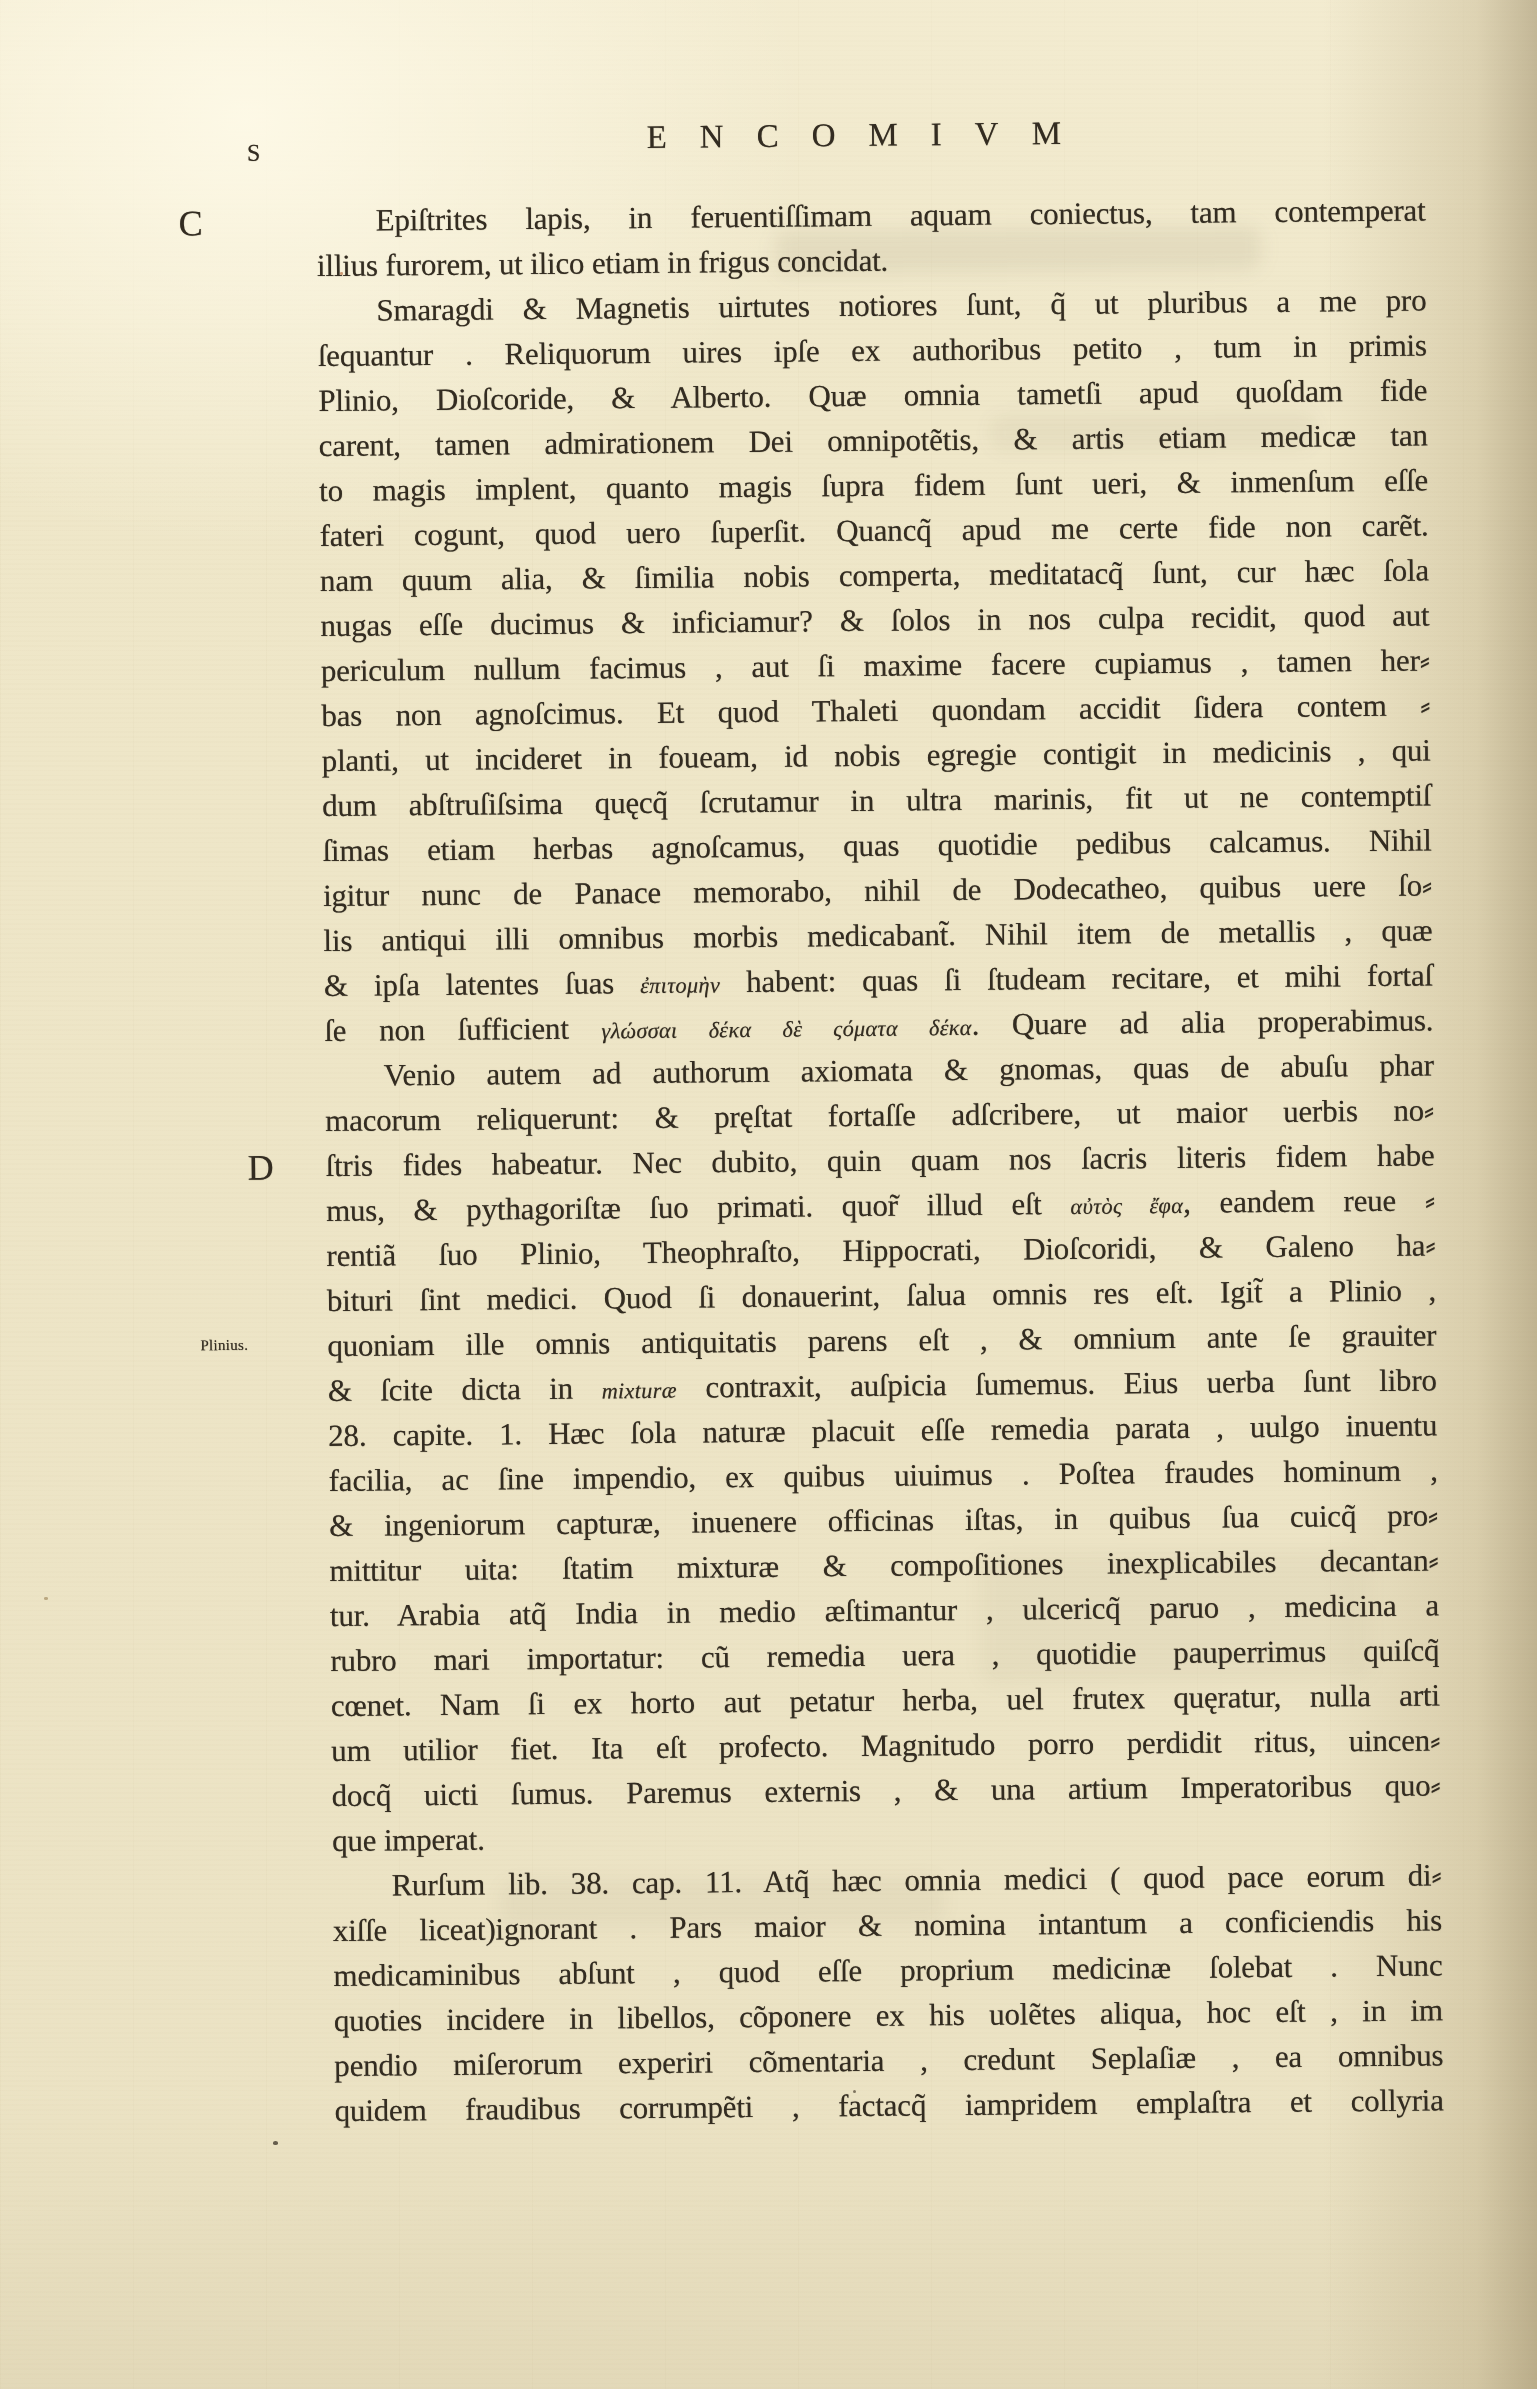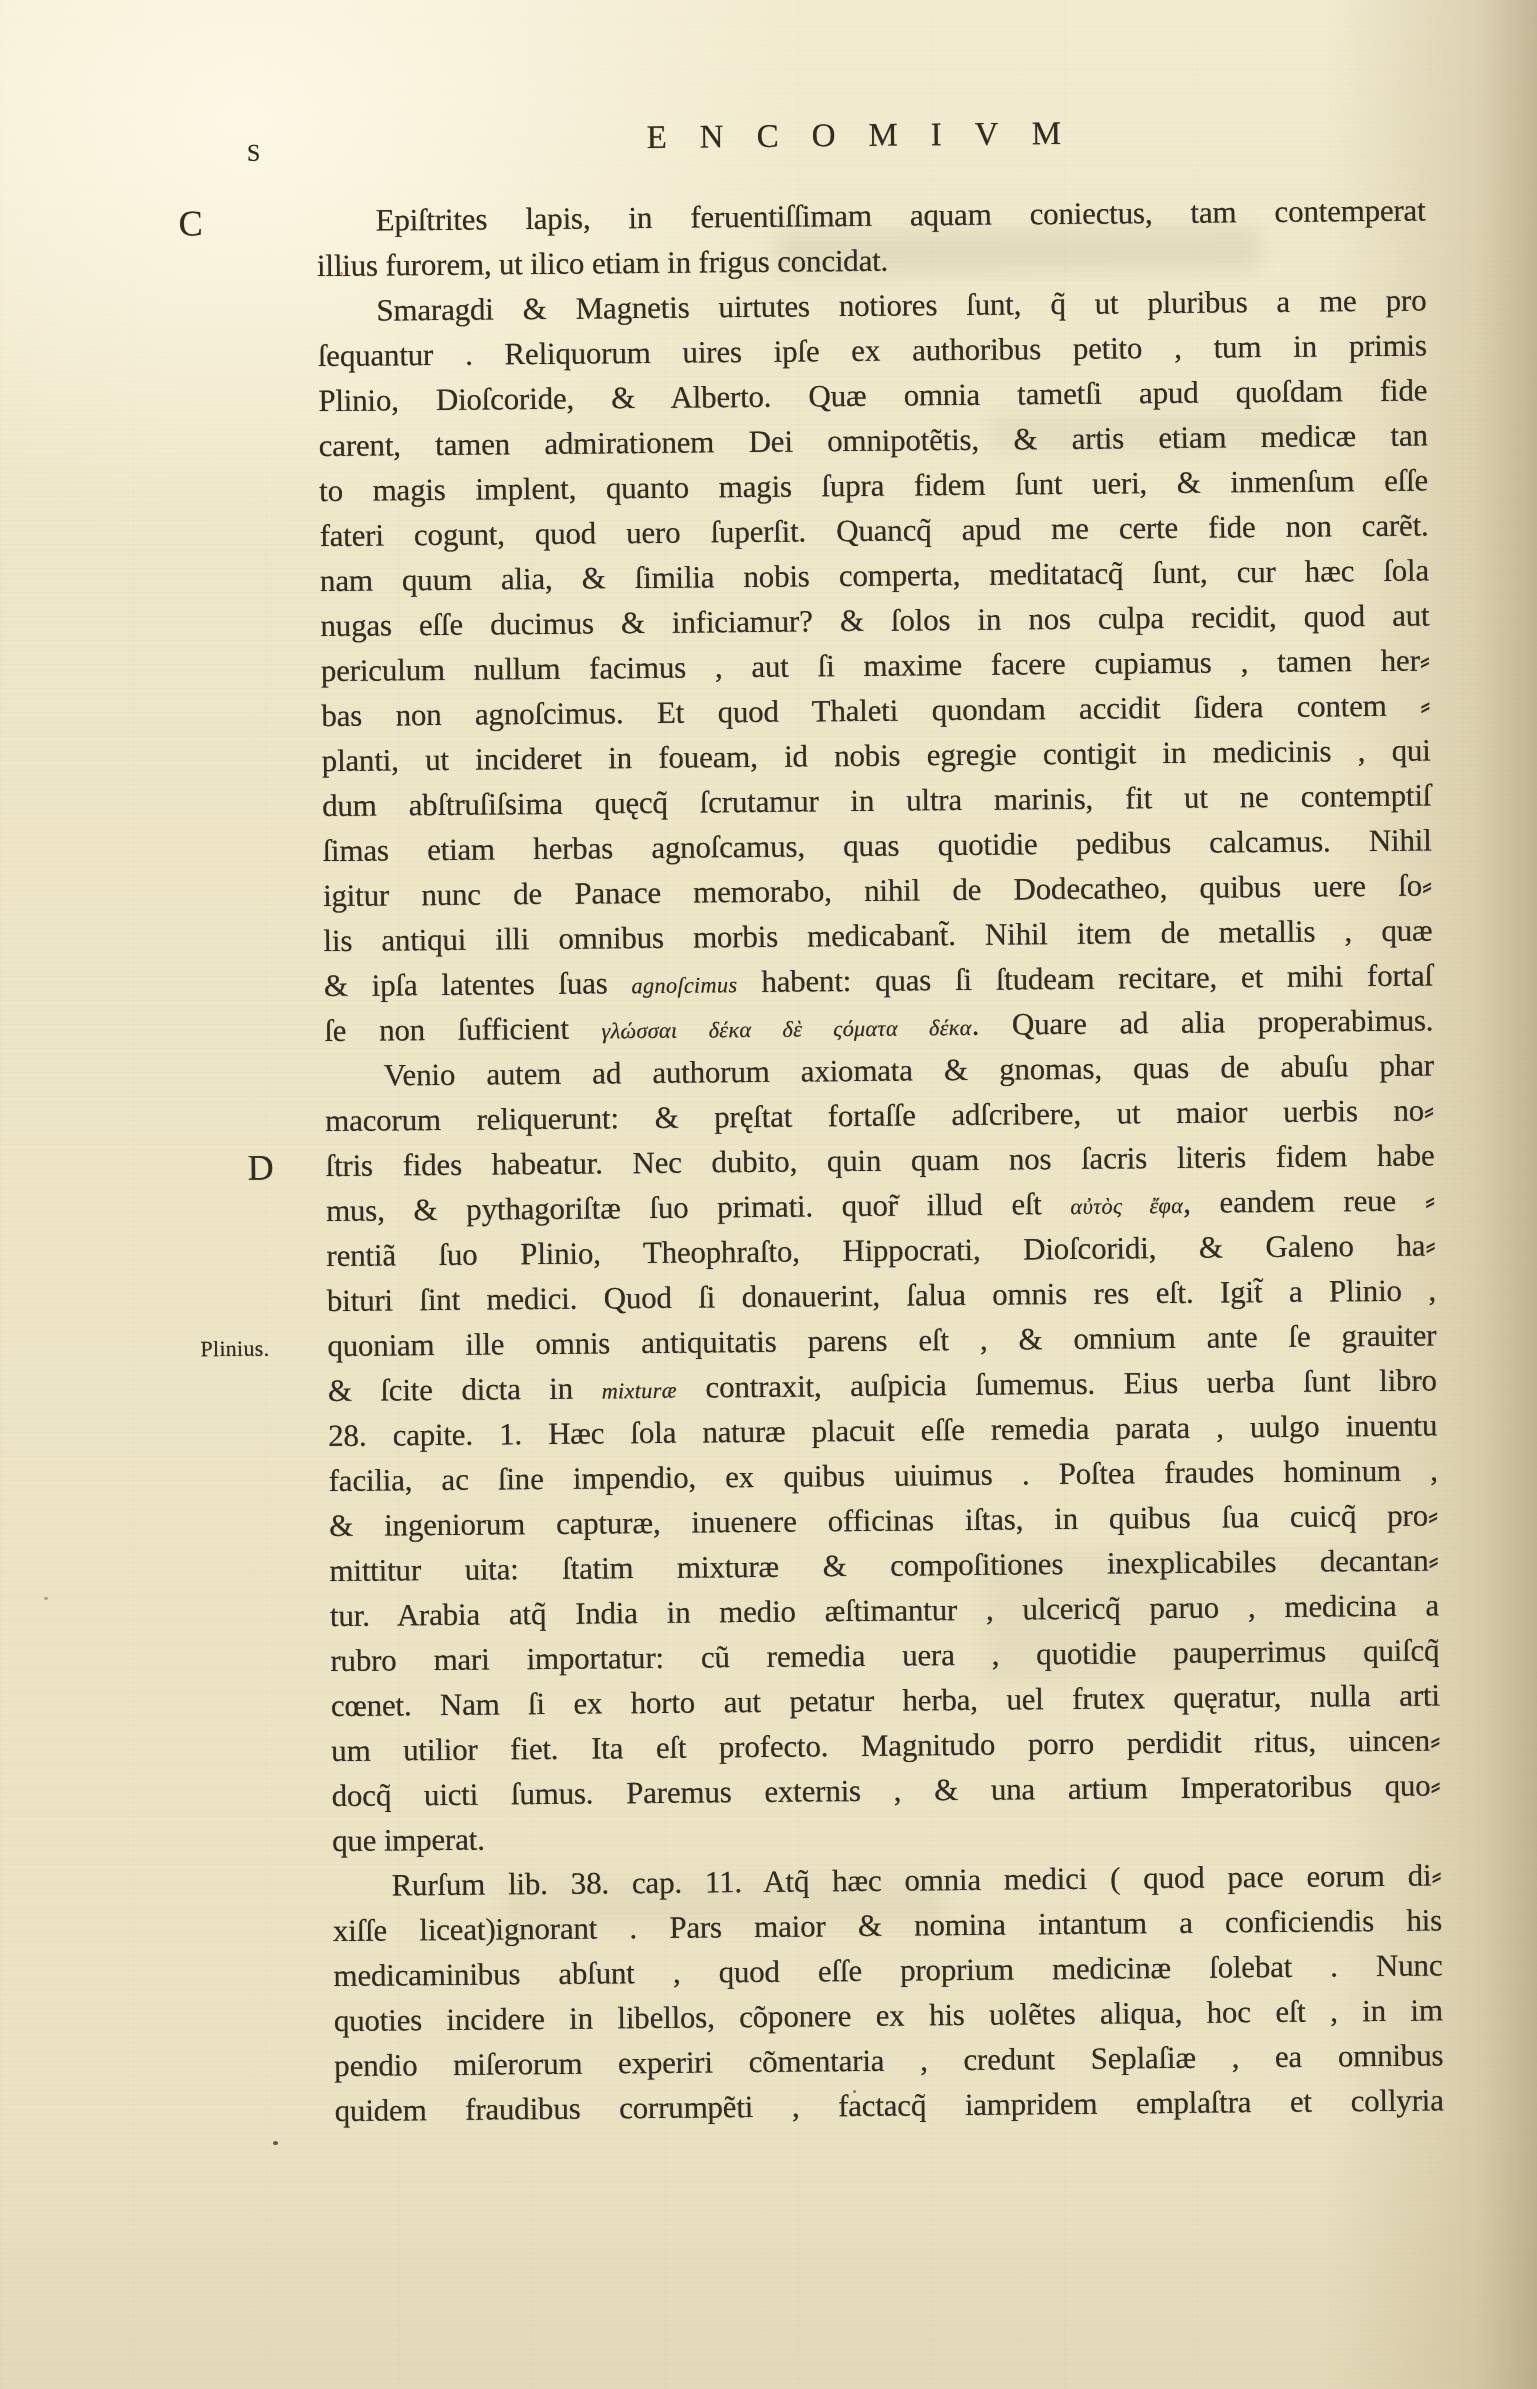--- a/index.html
+++ b/index.html
@@ -40,21 +40,21 @@
     letter-spacing:-0.2px;
     text-align:justify;
     -moz-text-align-last:justify;
     text-align-last:justify;
     white-space:normal;
   }
   .line.short{text-align-last:left;-moz-text-align-last:left;}
   .line.indent{padding-left:59px;}
   .margin{position:absolute;line-height:1;}
   .margin.cap{left:-78px;top:6.4px;font-size:36px;}
-  .margin.note{left:-127px;top:13.8px;font-size:22px;letter-spacing:0.3px;}
+  .margin.note{left:-127px;top:13.8px;font-size:15px;letter-spacing:0.3px;}
   .line.indent .margin.cap{left:-138px;}
   .greek{font-size:0.72em;font-style:italic;letter-spacing:0.3px;}
   .ghost{position:absolute;background:rgba(118,106,74,0.10);filter:blur(8.5px);border-radius:15px;}
   .speck{position:absolute;border-radius:50%;}
 </style>
 </head>
 <body>
 
 <div class="page">
   <div class="content ink">
@@ -80,21 +80,21 @@
         <div class="line"><span>fateri cogunt, quod uero ſuperſit. Quancq̃ apud me certe fide non carẽt.</span></div>
         <div class="line"><span>nam quum alia, &amp; ſimilia nobis comperta, meditatacq̃ ſunt, cur hæc ſola</span></div>
         <div class="line"><span>nugas eſſe ducimus &amp; inficiamur? &amp; ſolos in nos culpa recidit, quod aut</span></div>
         <div class="line"><span>periculum nullum facimus , aut ſi maxime facere cupiamus , tamen her⸗</span></div>
         <div class="line"><span>bas non agnoſcimus. Et quod Thaleti quondam accidit ſidera contem ⸗</span></div>
         <div class="line"><span>planti, ut incideret in foueam, id nobis egregie contigit in medicinis , qui</span></div>
         <div class="line"><span>dum abſtruſiſsima quęcq̃ ſcrutamur in ultra marinis, fit ut ne contemptiſ</span></div>
         <div class="line"><span>ſimas etiam herbas agnoſcamus, quas quotidie pedibus calcamus. Nihil</span></div>
         <div class="line"><span>igitur nunc de Panace memorabo, nihil de Dodecatheo, quibus uere ſo⸗</span></div>
         <div class="line"><span>lis antiqui illi omnibus morbis medicabant̃. Nihil item de metallis , quæ</span></div>
-        <div class="line"><span>&amp; ipſa latentes ſuas </span><span class="greek">agnoſcimus</span><span> habent: quas ſi ſtudeam recitare, et mihi fortaſ</span></div>
+        <div class="line"><span>&amp; ipſa latentes ſuas </span><span class="greek">ἐπιτομὴν</span><span> habent: quas ſi ſtudeam recitare, et mihi fortaſ</span></div>
         <div class="line"><span>ſe non ſufficient </span><span class="greek">γλώσσαι δέκα δὲ ςόματα δέκα</span><span>. Quare ad alia properabimus.</span></div>
         <div class="line indent"><span>Venio autem ad authorum axiomata &amp; gnomas, quas de abuſu phar</span></div>
         <div class="line"><span>macorum reliquerunt: &amp; pręſtat fortaſſe adſcribere, ut maior uerbis no⸗</span></div>
         <div class="line"><span class="margin cap">D</span><span>ſtris fides habeatur. Nec dubito, quin quam nos ſacris literis fidem habe</span></div>
         <div class="line"><span>mus, &amp; pythagoriſtæ ſuo primati. quor̃ illud eſt </span><span class="greek">αὐτὸς ἔφα</span><span>, eandem reue ⸗</span></div>
         <div class="line"><span>rentiã ſuo Plinio, Theophraſto, Hippocrati, Dioſcoridi, &amp; Galeno ha⸗</span></div>
         <div class="line"><span>bituri ſint medici. Quod ſi donauerint, ſalua omnis res eſt. Igit̃ a Plinio ,</span></div>
         <div class="line"><span class="margin note">Plinius.</span><span>quoniam ille omnis antiquitatis parens eſt , &amp; omnium ante ſe grauiter</span></div>
         <div class="line"><span>&amp; ſcite dicta in </span><span class="greek">mixturæ</span><span> contraxit, auſpicia ſumemus. Eius uerba ſunt libro</span></div>
         <div class="line"><span>28. capite. 1. Hæc ſola naturæ placuit eſſe remedia parata , uulgo inuentu</span></div>

